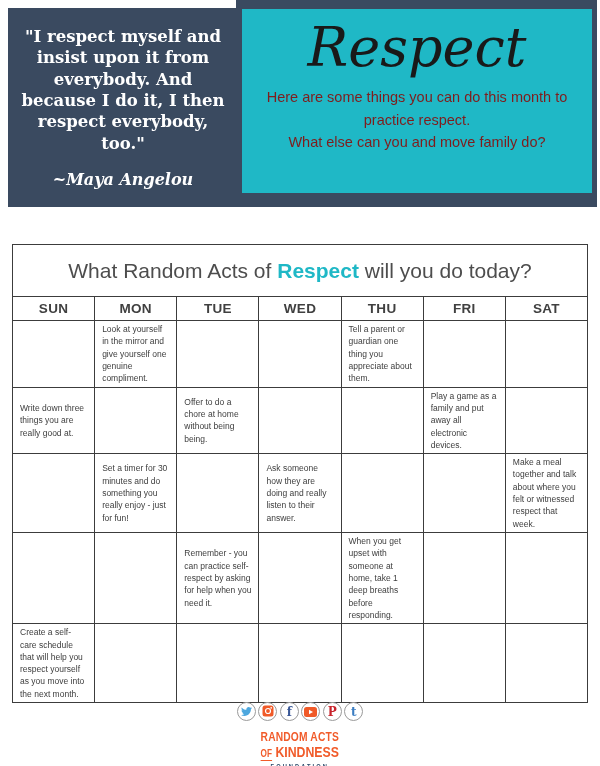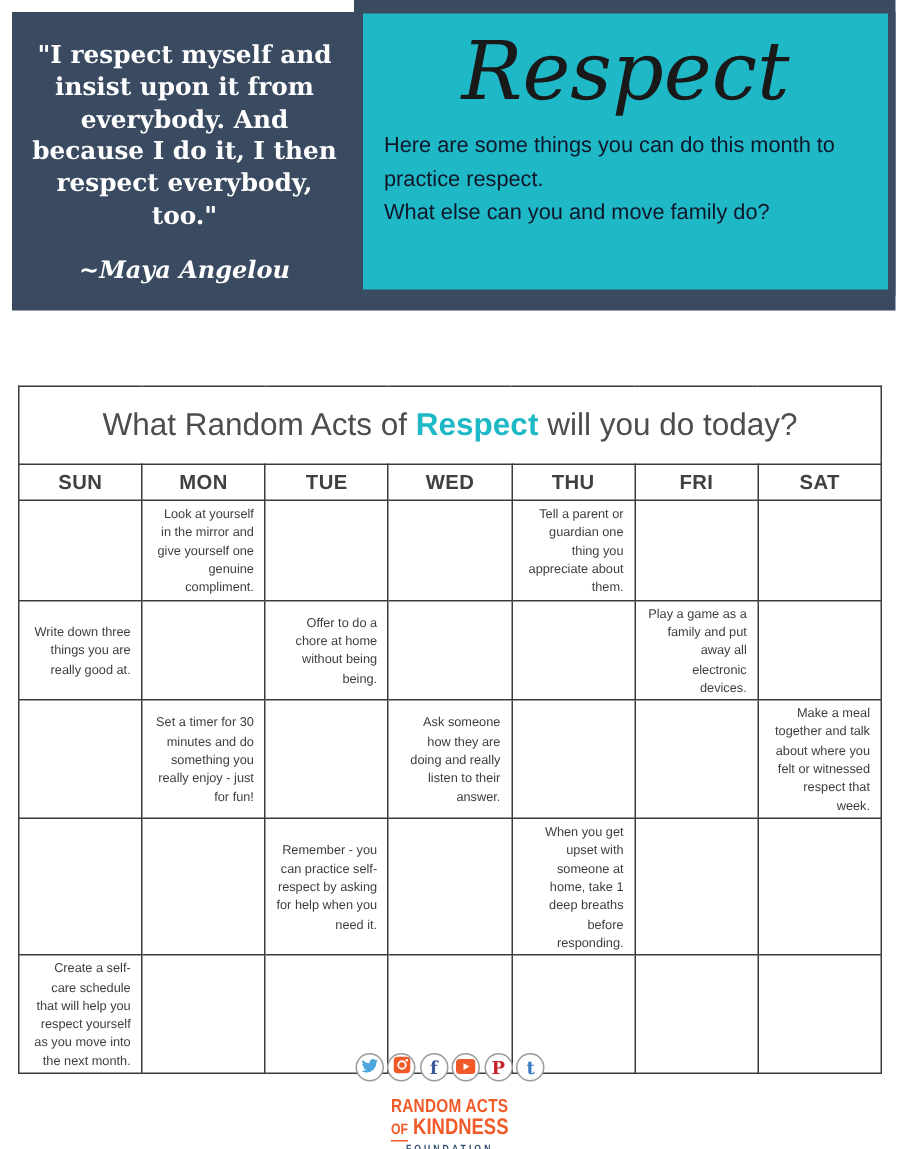--- a/index.html
+++ b/index.html
@@ -24,33 +24,33 @@
     background:#3a4a60; padding:9px 5px 4px 6px;
   }
   .teal-box {
     width:100%; height:100%; background:#1fb8c6;
     display:flex; flex-direction:column; align-items:center;
   }
   .script-title {
     font-family:"DejaVu Serif", serif; font-style:italic; font-weight:400;
     font-size:54px; color:#191919; line-height:1.15; margin-top:8px;
   }
-  .teal-text { font-size:14.5px; color:#0f172a; line-height:1.55; width:322px; margin-top:7px; }
+  .teal-text { font-size:14.5px; color:#7f1d1d; line-height:1.55; text-align:center; width:322px; margin-top:7px; }
 
   
   .calendar-table {
-    position:absolute; left:12px; top:257px; width:576px;
+    position:absolute; left:12px; top:244px; width:576px;
     border-collapse:collapse; table-layout:fixed; background:#fff;
   }
   .calendar-table td { border:1.6px solid #3c3c3c; }
   .title-cell { height:52px; text-align:center; font-size:21px; color:#4d4d4d; font-weight:400; }
   .title-highlight { color:#1fb8c6; font-weight:700; }
   .day-cell { height:24px; text-align:center; font-size:13.5px; font-weight:700; color:#404040; letter-spacing:.3px; }
   .cal-cell {
-    text-align:right; vertical-align:middle;
+    text-align:left; vertical-align:middle;
     font-size:8.5px; line-height:1.45; color:#3d3d3d; padding:2px 7px;
   }
 
   
   .social-row { position:absolute; top:702px; left:0; width:600px; display:flex; justify-content:center; gap:2.5px; }
   .social-circle {
     width:19px; height:19px; border-radius:50%; border:1.2px solid #9a9a9a;
     display:flex; align-items:center; justify-content:center; background:#fff;
   }
   .glyph { font-weight:700; line-height:1; }

